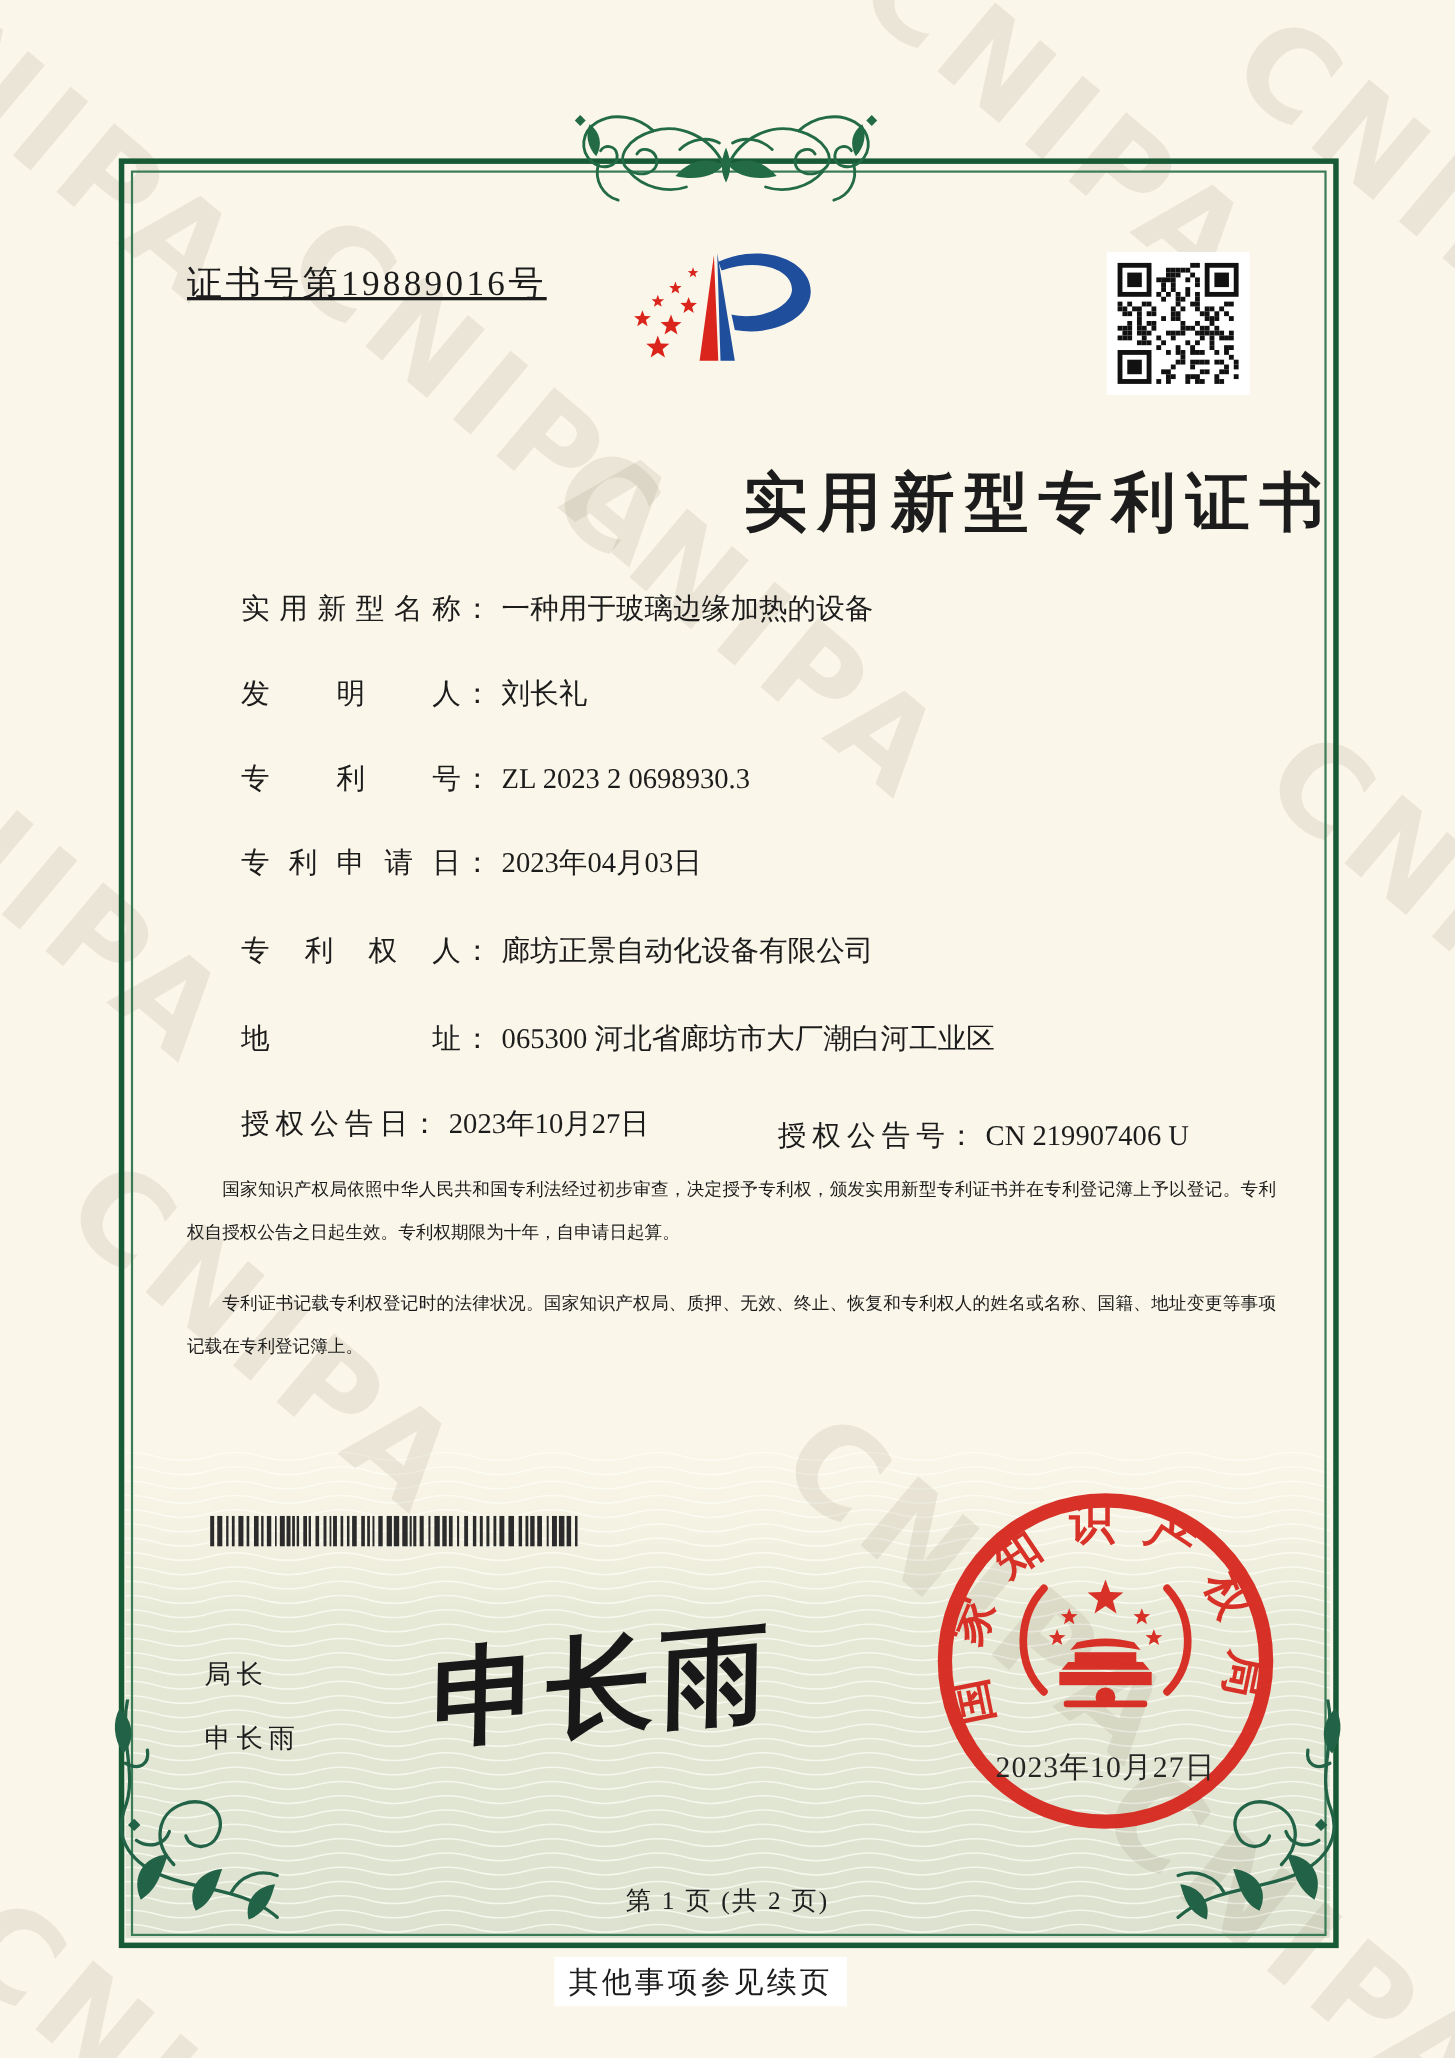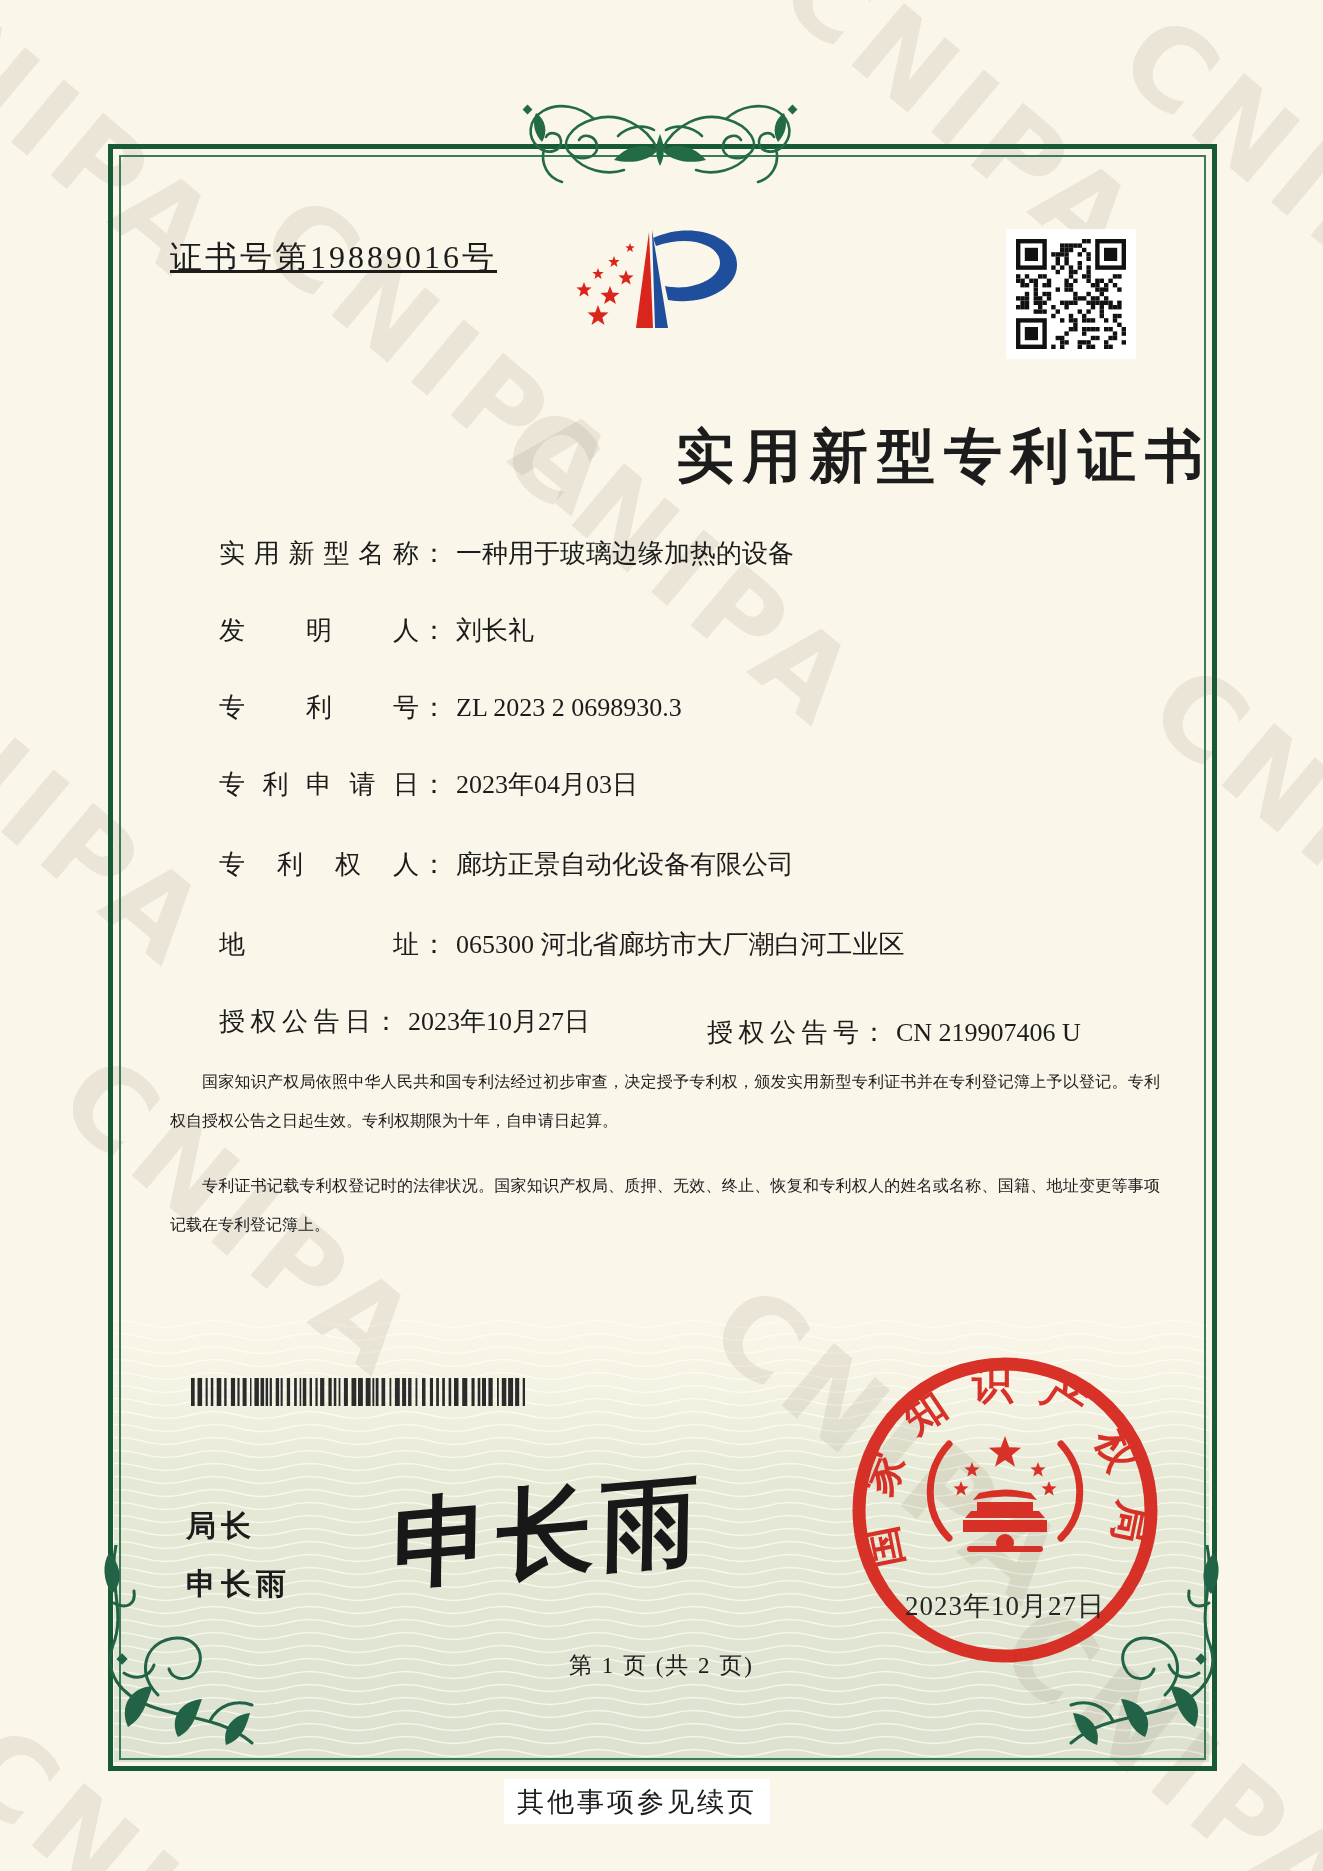--- a/index.html
+++ b/index.html
@@ -25,26 +25,26 @@
   .row{position:absolute;left:171px;width:1010px;font-size:26px;z-index:4;}
   .lbl{display:inline-block;text-align:justify;text-align-last:justify;vertical-align:top;margin-left:48px;}
   .w5{width:152px;} .w6{width:200px;}
   .colon{margin:0 9px 0 2px;}
   .cell2{position:absolute;left:488px;top:11px;}
   
   .paras{left:170px;top:1062px;width:990px;font-size:16px;line-height:39px;text-align:justify;z-index:4;}
   .paras p{margin:0 0 26px 0;text-indent:2em;}
   
   .barcode{left:191px;top:1378px;z-index:4;}
-  .director{left:186px;font-family:"Liberation Sans","DejaVu Sans",sans-serif;font-weight:700;
-            font-size:30px;letter-spacing:5px;z-index:4;}
+  .director{left:186px;font-family:"Liberation Sans","DejaVu Sans",sans-serif;font-weight:400;
+            font-size:24px;letter-spacing:5px;z-index:4;}
   .d1{top:1506px;} .d2{top:1564px;}
   .sig{left:392px;top:1438px;z-index:4;}
   .seal{left:845px;top:1350px;width:320px;height:320px;opacity:.94;z-index:5;}
-  .pagefoot{left:0;width:1323px;top:1650px;text-align:center;font-size:23px;letter-spacing:2px;z-index:4;}
+  .pagefoot{left:0;width:1323px;top:1712px;text-align:center;font-size:23px;letter-spacing:2px;z-index:4;}
   .strip{left:504px;top:1779px;width:266px;height:45px;background:#ffffff;z-index:4;
          display:flex;align-items:center;justify-content:center;font-size:27px;letter-spacing:3px;}
 </style>
 </head>
 <body>
 
 <div class="page">
 
   <div id="wm-layer">
       <div class="wm" style="left: -80px; top: -70px;">CNIPA</div>

